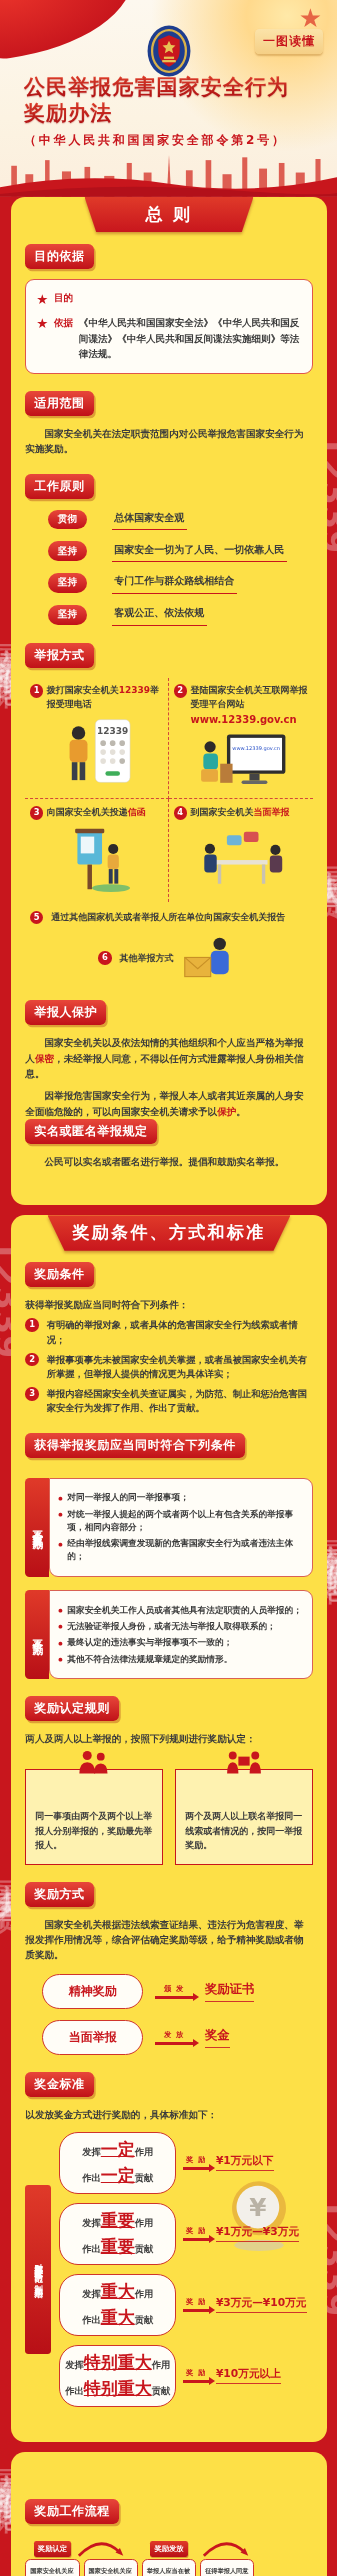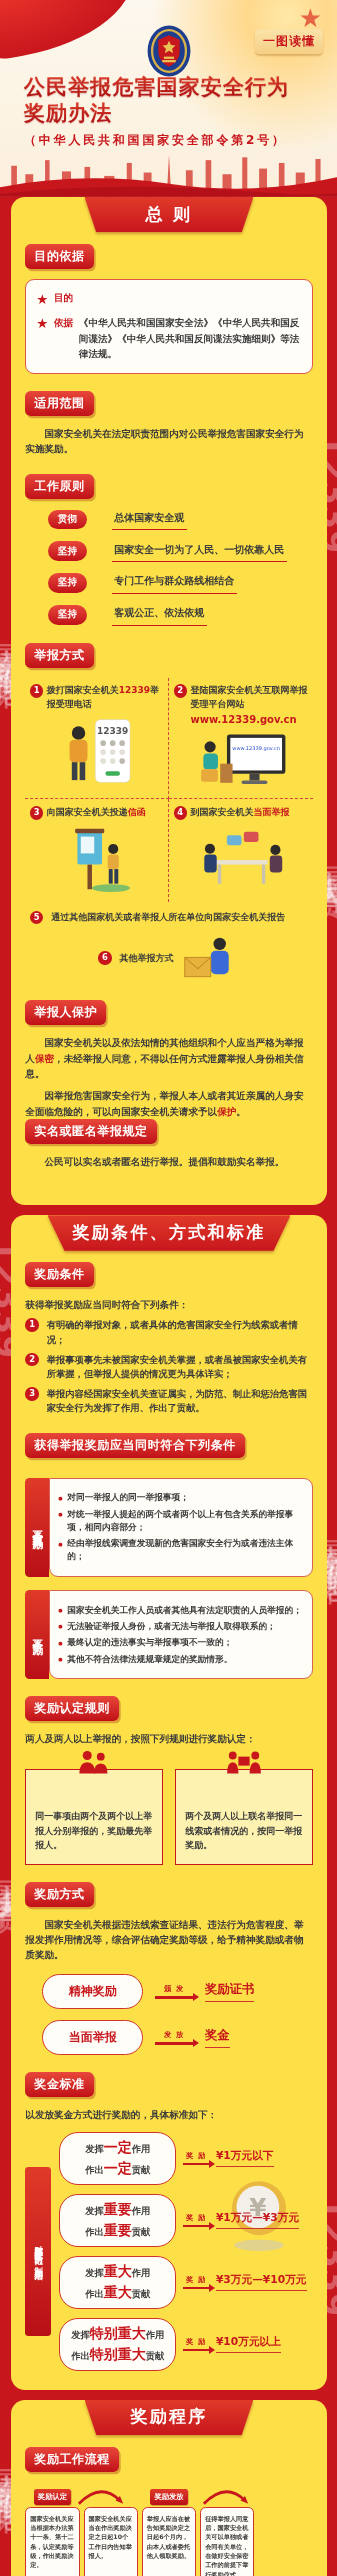--- a/index.html
+++ b/index.html
@@ -97,21 +97,21 @@
   .mode-result { color:#c8161d; font-size:12.4px; font-weight:bold; border-bottom:1.1px solid #d0352b; padding-bottom:3.4px; }
 
   
   .std-wrap { display:flex; gap:8px; margin-top:9px; position:relative; }
   .std-tab { flex:none; width:26px; background:linear-gradient(180deg,#e03a29,#b80f16); color:#fff; font-weight:bold;
       font-size:8.4px; writing-mode:vertical-rl; text-orientation:upright; letter-spacing:1.1px; border-radius:3.4px;
       padding:6.8px 1.1px; align-self:center; height:169px; display:flex; align-items:center; justify-content:center; text-align:center; }
   .tier-row { display:flex; align-items:center; gap:6.8px; margin-bottom:9px; position:relative; z-index:1; }
   .tier-pill { width:117px; border:1.1px solid #d0352b; border-radius:19px; background:#fffdf7; text-align:center;
       font-size:9.3px; font-weight:bold; color:#3c3c3c; padding:4.5px 2.3px; line-height:1.5; }
-  .tier-hl { color:#c8161d; font-size:14px; }
+  .tier-hl { color:#c8161d; font-size:17px;text-decoration:underline; }
   .tier-amt { color:#c8161d; font-size:10.7px; font-weight:bold; border-bottom:1.1px solid #d0352b; padding-bottom:2.3px; white-space:nowrap; }
   .coin { position:absolute; right:20px; top:47px; z-index:0; }
 
   
   .flow-grid { display:grid; grid-template-columns:repeat(5,1fr); gap:4px; margin-top:5.6px; position:relative; }
   .flow-col { display:flex; flex-direction:column; }
   .flow-slot { height:20px; display:flex; align-items:center; justify-content:center; }
   .flow-chip { background:linear-gradient(180deg,#e03a29,#b80f16); color:#fff; font-weight:bold; font-size:7.3px;
       padding:2.8px 4px; border-radius:2.3px; white-space:nowrap; box-shadow:0.6px 1.1px 0 rgba(140,10,10,.3); }
   .flow-card { flex:1; background:#fffdf8; border:0.8px solid #d0352b; border-radius:5.6px; padding:5.6px 4px;
@@ -432,21 +432,21 @@
         <div class="mode-row">
           <div class="mode-pill">当面举报</div>
           <div>
             <div class="arrow-lab">发 放</div>
             <div class="arrow-shaft"></div>
           </div>
           <div class="mode-result">奖金</div>
         </div>
       </div>
 
-      <div class="blk" style="margin-bottom:0">
+      <div class="blk" style="margin-bottom:16px">
         <span class="tag">奖金标准</span>
         <p class="txt">以发放奖金方式进行奖励的，具体标准如下：</p>
         <div class="std-wrap">
           <div class="std-tab">对危害国家安全行为防范、制止和惩治</div>
           <div style="flex:1; position:relative;">
             <svg class="coin" width="68" height="73" viewBox="0 0 120 130">
               <ellipse cx="60" cy="118" rx="44" ry="10" fill="#cfc8bb" opacity=".6"></ellipse>
               <circle cx="60" cy="52" r="48" fill="#eab83e" transform="rotate(-12 60 52)"></circle>
               <circle cx="58" cy="50" r="38" fill="#f3f0ea" transform="rotate(-12 58 50)"></circle>
               <text x="58" y="66" font-size="44" font-weight="bold" fill="#b9b2a5" text-anchor="middle">¥</text>
@@ -482,23 +482,20 @@
                   <div class="arrow-shaft" style="width:26px"></div>
                 </div>
               <div class="tier-amt">¥10万元以上</div>
             </div>
           </div>
         </div>
       </div>
     </section>
 
     <section class="panel">
-      <div class="sec-banner">
-        <div class="sec-banner-inner">奖励程序</div>
-      </div>
 
       <div class="blk">
         <span class="tag">奖励工作流程</span>
         <div class="flow-grid">
           <svg class="flow-arrow" style="left:50px; top:-1.1px;" width="51" height="20" viewBox="0 0 90 36">
               <path d="M6 32 Q45 -8 80 26" fill="none" stroke="#c8161d" stroke-width="5"></path>
               <polygon points="86,32 72,26 80,18" fill="#c8161d"></polygon>
             </svg>
           <svg class="flow-arrow" style="left:175px; top:-1.1px;" width="51" height="20" viewBox="0 0 90 36">
               <path d="M6 32 Q45 -8 80 26" fill="none" stroke="#c8161d" stroke-width="5"></path>

